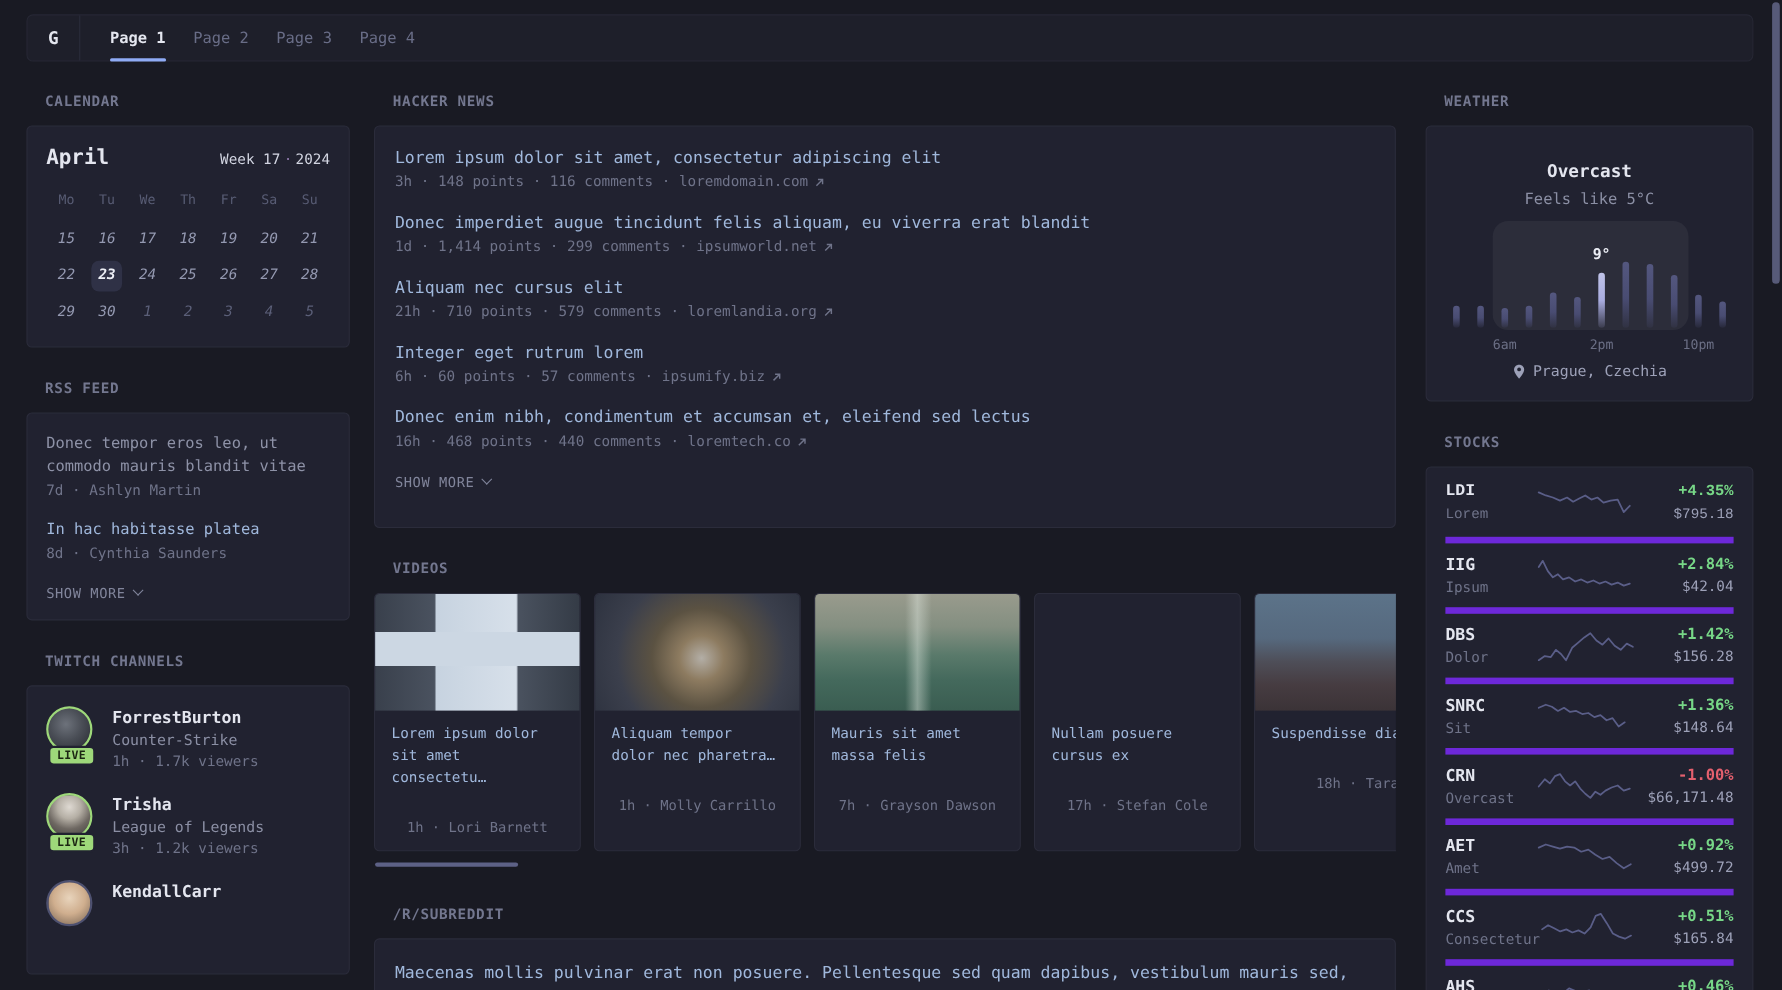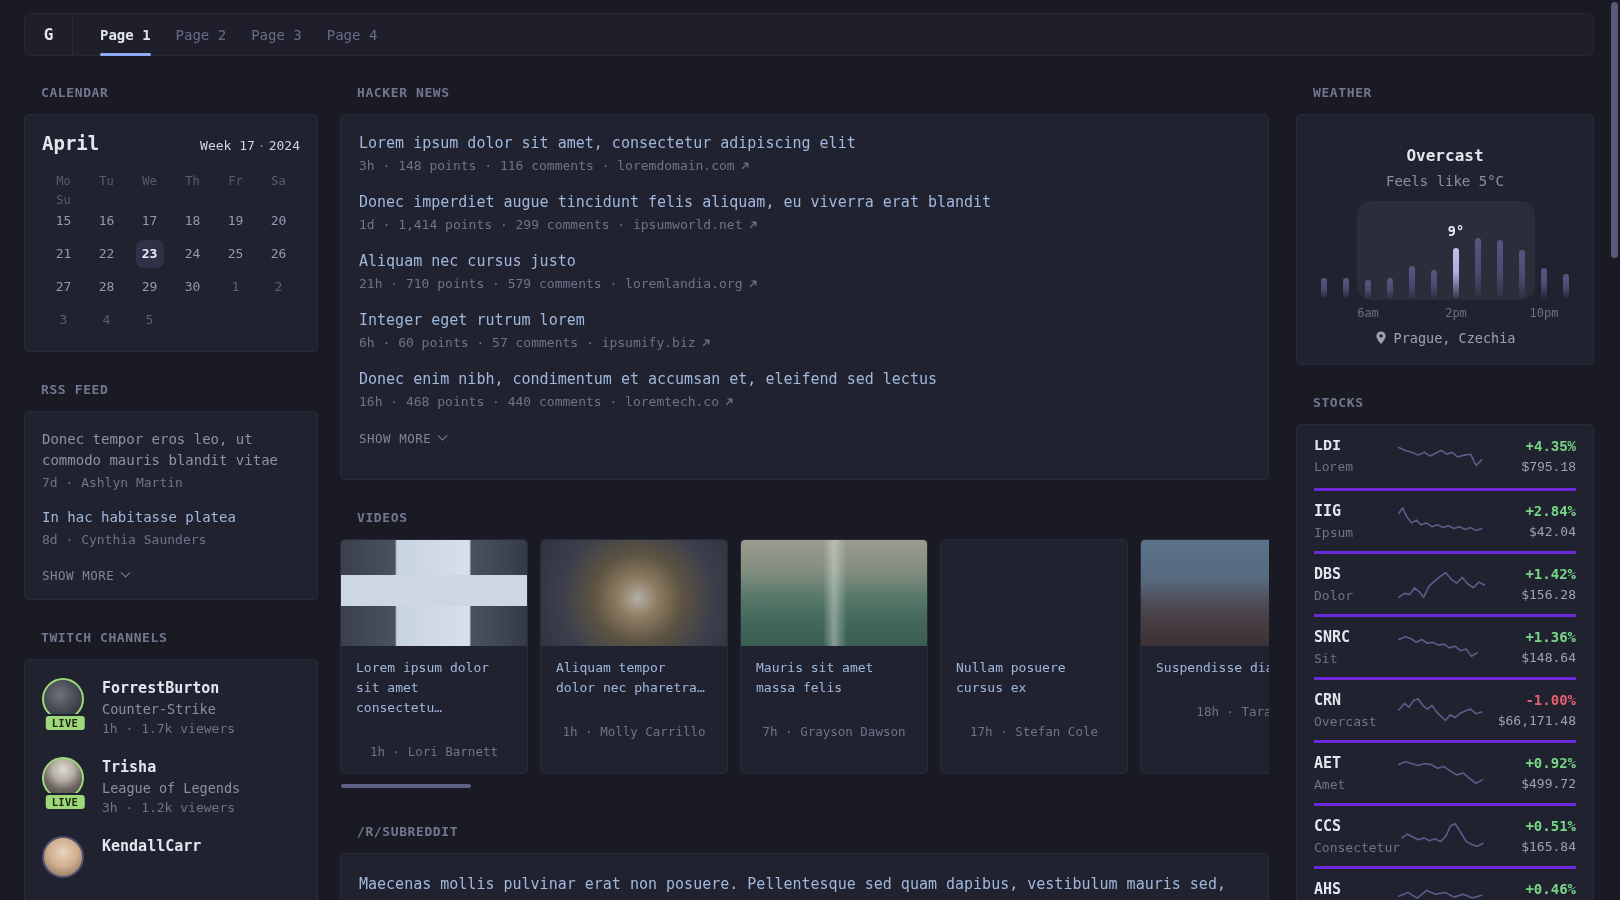--- a/index.html
+++ b/index.html
@@ -32,24 +32,24 @@
   .sec-title{font-size:13px; font-weight:600; color:var(--header); letter-spacing:.6px; margin:0 0 14px 17px;}
   .section{margin-bottom:30px;}
   .card{background:var(--card); border:1px solid var(--border); border-radius:5px;}
 
   
   .cal-card{padding:17px;}
   .cal-head{display:flex; justify-content:space-between; align-items:baseline;}
   .cal-month{font-size:19px; font-weight:700; color:var(--text);}
   .cal-week{font-size:13px; color:#d2d5e1;}
   .cal-sep{color:#8d77a9; padding:0 3px;}
-  .cal-grid{display:grid; grid-template-columns:repeat(6,1fr); row-gap:5px; text-align:center;}
+  .cal-grid{display:grid; grid-template-columns:repeat(7,1fr); row-gap:5px; text-align:center;}
   .cal-grid.wd{margin-top:20px;}
   .cal-wd{font-size:12px; color:#585c74;}
-  .cal-grid.days{margin-top:0;}
+  .cal-grid.days{margin-top:16px;font-style:italic;}
   .cal-day{font-size:13px; color:#9499b1; height:28px; line-height:28px; width:28px; margin:0 auto; border-radius:7px; cursor:pointer;}
   .cal-day.dim{color:var(--dim);}
   .cal-day.selected{background:#2f3146; color:#eceef5; font-weight:700;}
 
   
   .rss-card{padding:17px 17px 15px;}
   .feed-item{margin-bottom:15px;}
   .feed-title{display:block; font-size:14px; line-height:21px; color:var(--link); text-decoration:none; cursor:pointer;}
   .feed-title.muted{color:#8e92a7;}
   .feed-meta{font-size:13px; line-height:19px; color:var(--muted); margin-top:2px;}
@@ -119,21 +119,21 @@
   .wtime{position:absolute; top:100%; margin-top:8px; left:50%; transform:translateX(-50%);
     font-size:12px; color:#6b6f85; white-space:nowrap;}
   .wtemp{position:absolute; left:50%; transform:translateX(-50%); font-size:13.5px; font-weight:700;
     color:#eceef5; white-space:nowrap;}
   .w-times-pad{height:24px;}
   .w-loc{margin-top:8px; display:flex; justify-content:center; align-items:center; gap:7px;
     color:var(--price); font-size:13.5px;}
 
   
   .stocks-card{padding:0 17px;}
-  .srow{display:flex; align-items:center; min-height:63px; padding:10px 0; border-top:3px solid #6d28d9; cursor:pointer;}
+  .srow{display:flex; align-items:center; min-height:63px; padding:10px 0; border-top:6px solid #6d28d9; cursor:pointer;}
   .srow:first-child{border-top:none;font-family:Liberation Mono, monospace;}
   .s-left{width:88px;}
   .s-sym{font-size:15px; font-weight:700; color:var(--text);}
   .s-name{font-size:13px; color:var(--muted); margin-top:5px; min-height:15px;}
   .s-spark{flex:1; display:flex; justify-content:center;}
   .s-right{width:92px; text-align:right;}
   .s-chg{font-size:14px; font-weight:600; color:var(--green);}
   .srow.down .s-chg{color:var(--red);}
   .s-price{font-size:13px; color:var(--price); margin-top:5px; min-height:15px; white-space:nowrap;}
 
@@ -286,21 +286,21 @@
               <div class="hn-item">
                 <a class="hn-title">Donec imperdiet augue tincidunt felis aliquam, eu viverra erat blandit</a>
                 <div class="hn-meta">
                   <span>1d · 1,414 points · 299 comments · ipsumworld.net</span>
                   <svg class="ext" width="10" height="10" viewBox="0 0 10 10">
                     <path d="M2.2 7.8 L7.8 2.2 M3.6 2.2 H7.8 V6.4" stroke="currentColor" fill="none" stroke-width="1.3"></path>
                   </svg>
                 </div>
               </div>
               <div class="hn-item">
-                <a class="hn-title">Aliquam nec cursus justo</a>
+                <a class="hn-title">Aliquam nec cursus elit</a>
                 <div class="hn-meta">
                   <span>21h · 710 points · 579 comments · loremlandia.org</span>
                   <svg class="ext" width="10" height="10" viewBox="0 0 10 10">
                     <path d="M2.2 7.8 L7.8 2.2 M3.6 2.2 H7.8 V6.4" stroke="currentColor" fill="none" stroke-width="1.3"></path>
                   </svg>
                 </div>
               </div>
               <div class="hn-item">
                 <a class="hn-title">Integer eget rutrum lorem</a>
                 <div class="hn-meta">

